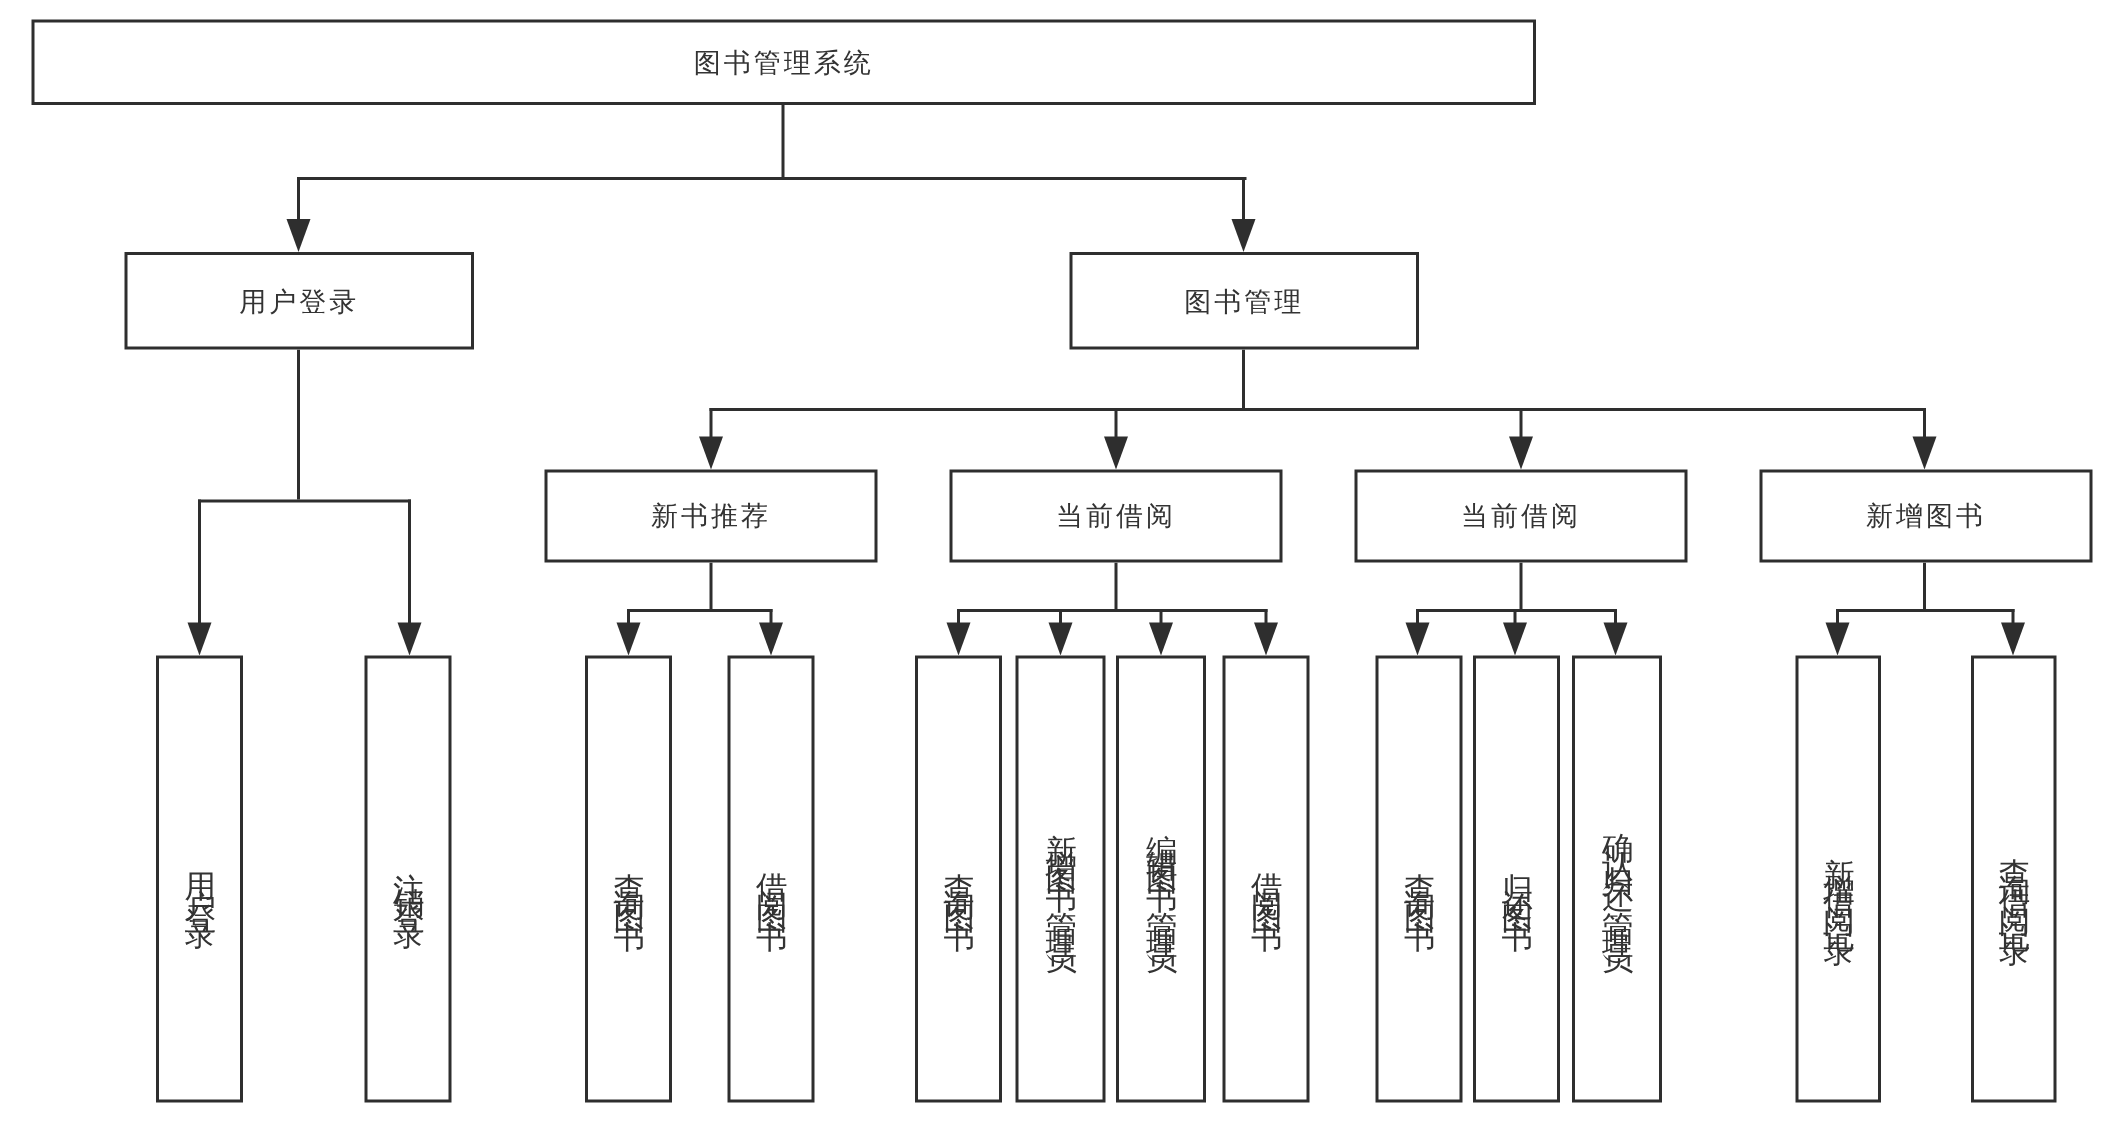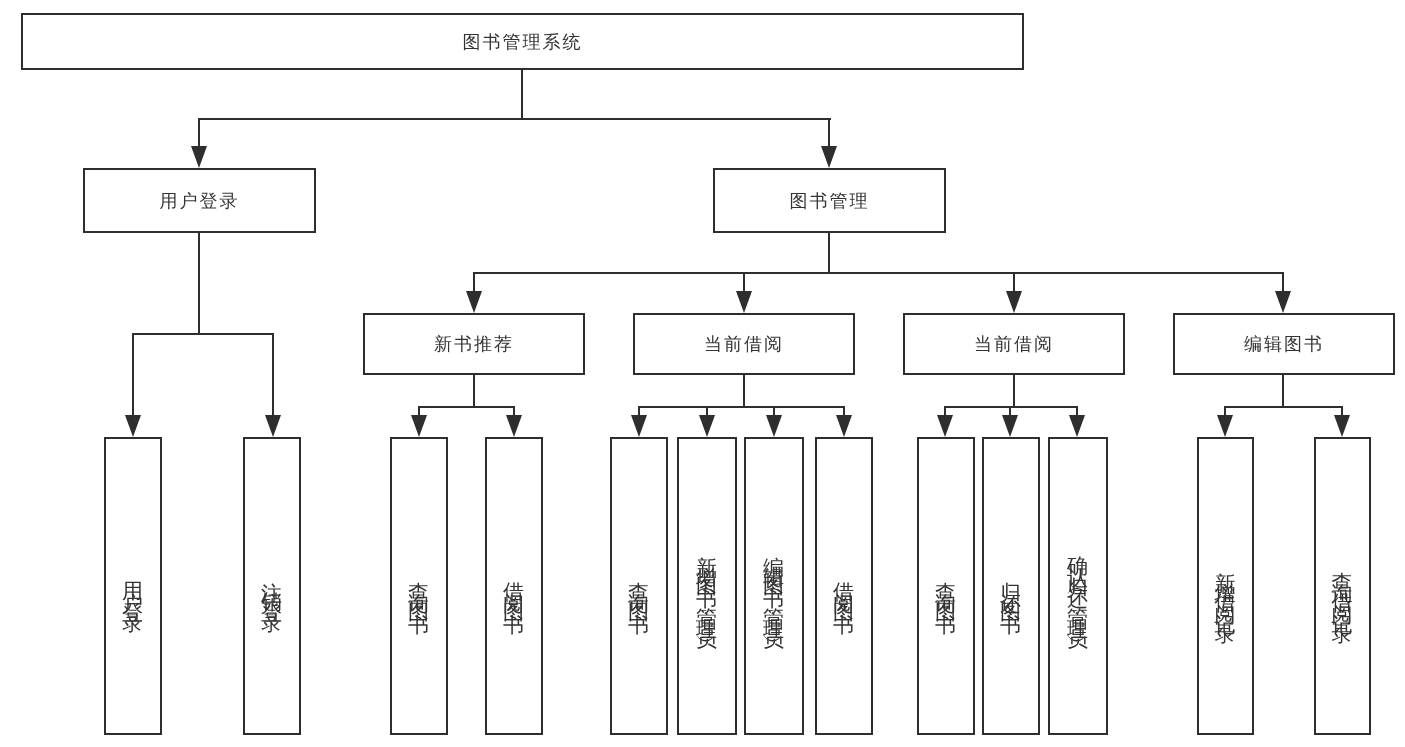--- a/index.html
+++ b/index.html
@@ -94,21 +94,21 @@
   <div class="arrow" style="left:1334px;top:415px"></div>
 
   <div class="box" style="left:21px;top:13px;width:1003px;height:57px">图书管理系统</div>
 
   <div class="box" style="left:83px;top:168px;width:233px;height:65px">用户登录</div>
   <div class="box" style="left:363px;top:313px;width:222px;height:62px">新书推荐</div>
 
   <div class="box" style="left:713px;top:168px;width:233px;height:65px">图书管理</div>
   <div class="box" style="left:633px;top:313px;width:222px;height:62px">当前借阅</div>
   <div class="box" style="left:903px;top:313px;width:222px;height:62px">当前借阅</div>
-  <div class="box" style="left:1173px;top:313px;width:222px;height:62px">编辑图书</div>
+  <div class="box" style="left:1173px;top:313px;width:222px;height:62px">新增图书</div>
 
   <div class="box vbox" style="left:104px;top:437px;width:58px;height:298px">用户登录</div>
   <div class="box vbox" style="left:243px;top:437px;width:58px;height:298px">注销登录</div>
 
   <div class="box vbox" style="left:390px;top:437px;width:58px;height:298px">查询图书</div>
   <div class="box vbox" style="left:485px;top:437px;width:58px;height:298px">借阅图书</div>
 
   <div class="box vbox" style="left:610px;top:437px;width:58px;height:298px">查询图书</div>
   <div class="box vbox" style="left:677px;top:437px;width:60px;height:298px">新增图书（管理员）</div>
   <div class="box vbox" style="left:744px;top:437px;width:60px;height:298px">编辑图书（管理员）</div>

